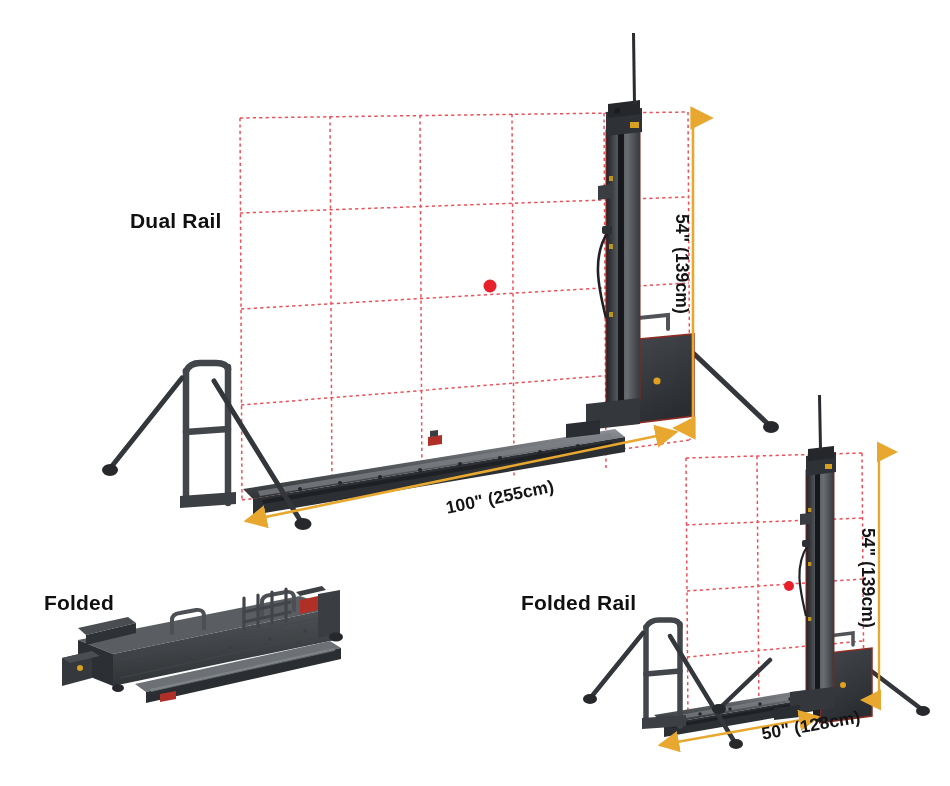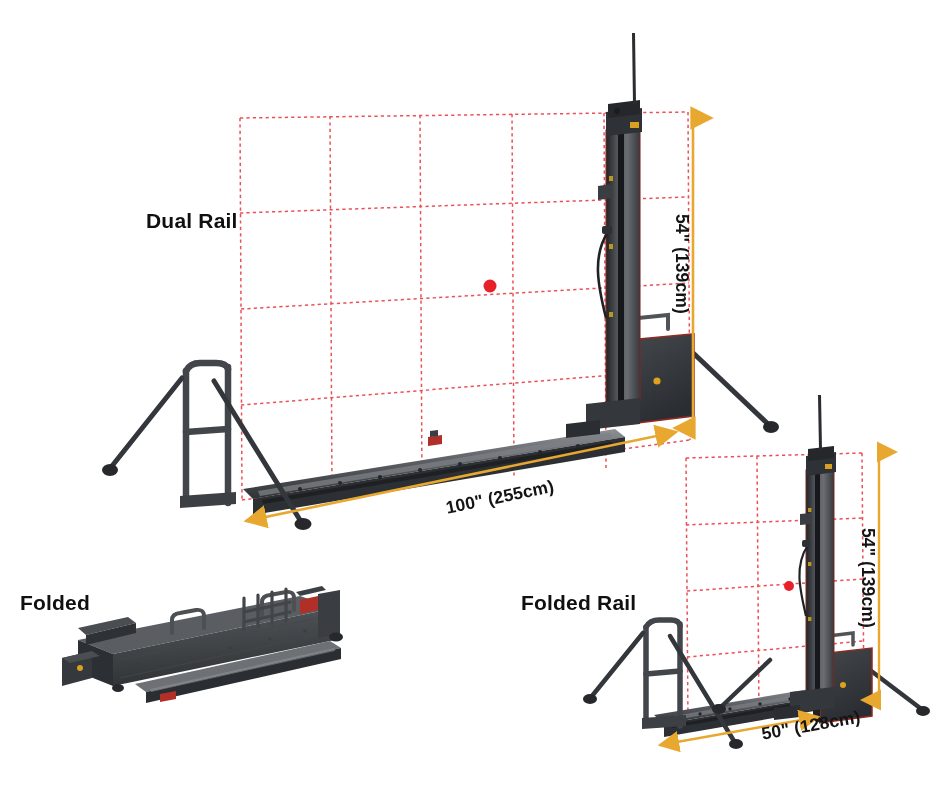--- a/index.html
+++ b/index.html
@@ -176,21 +176,21 @@
 
     <line x1="693" y1="118" x2="693" y2="428" stroke="#e8a830" stroke-width="2.6" marker-start="url(#ahU)" marker-end="url(#ahD)"></line>
 
     <line x1="246" y1="521" x2="676" y2="432" stroke="#e8a830" stroke-width="2.6" marker-start="url(#ahL)" marker-end="url(#ahR)"></line>
   </svg>
 
   <div class="dim-label" style="left:692px;top:214px;transform:rotate(90deg);transform-origin:left top;">54" (139cm)</div>
 
   <div class="dim-label" style="left:444px;top:498px;transform:rotate(-11.5deg);transform-origin:left top;">100" (255cm)</div>
 
-  <div class="view-label" style="left:146px;top:209px;text-align:center;">Dual Rail</div>
+  <div class="view-label" style="left:130px;top:209px;text-align:center;">Dual Rail</div>
 
   <svg class="layer">
     <g stroke="#e8323c" stroke-width="1.5" stroke-dasharray="3.2 3.2" fill="none" opacity="0.85">
       <path d="M686,458 L688,723"></path>
       <path d="M757,456 L759,717"></path>
       <path d="M828,454 L830,711"></path>
       <path d="M862,453 L864,703"></path>
       <path d="M686,458 L862,453"></path>
       <path d="M686,525 L862,518"></path>
       <path d="M687,591 L863,579"></path>
@@ -319,15 +319,15 @@
 
     <path d="M300,600 L318,596 L318,610 L300,614 Z" fill="#b03028"></path>
     <path d="M296,592 L322,586 L326,590 L300,596 Z" fill="#3c3f43"></path>
 
     <path d="M318,594 L340,590 L340,634 L318,638 Z" fill="#3a3d41"></path>
 
     <ellipse cx="336" cy="637" rx="7" ry="4.5" fill="#26282c"></ellipse>
     <ellipse cx="118" cy="688" rx="6" ry="4" fill="#26282c"></ellipse>
   </svg>
 
-  <div class="view-label" style="left:20px;top:591px;">Folded</div>
+  <div class="view-label" style="left:44px;top:591px;">Folded</div>
 
 </div>
 
 </body></html>

